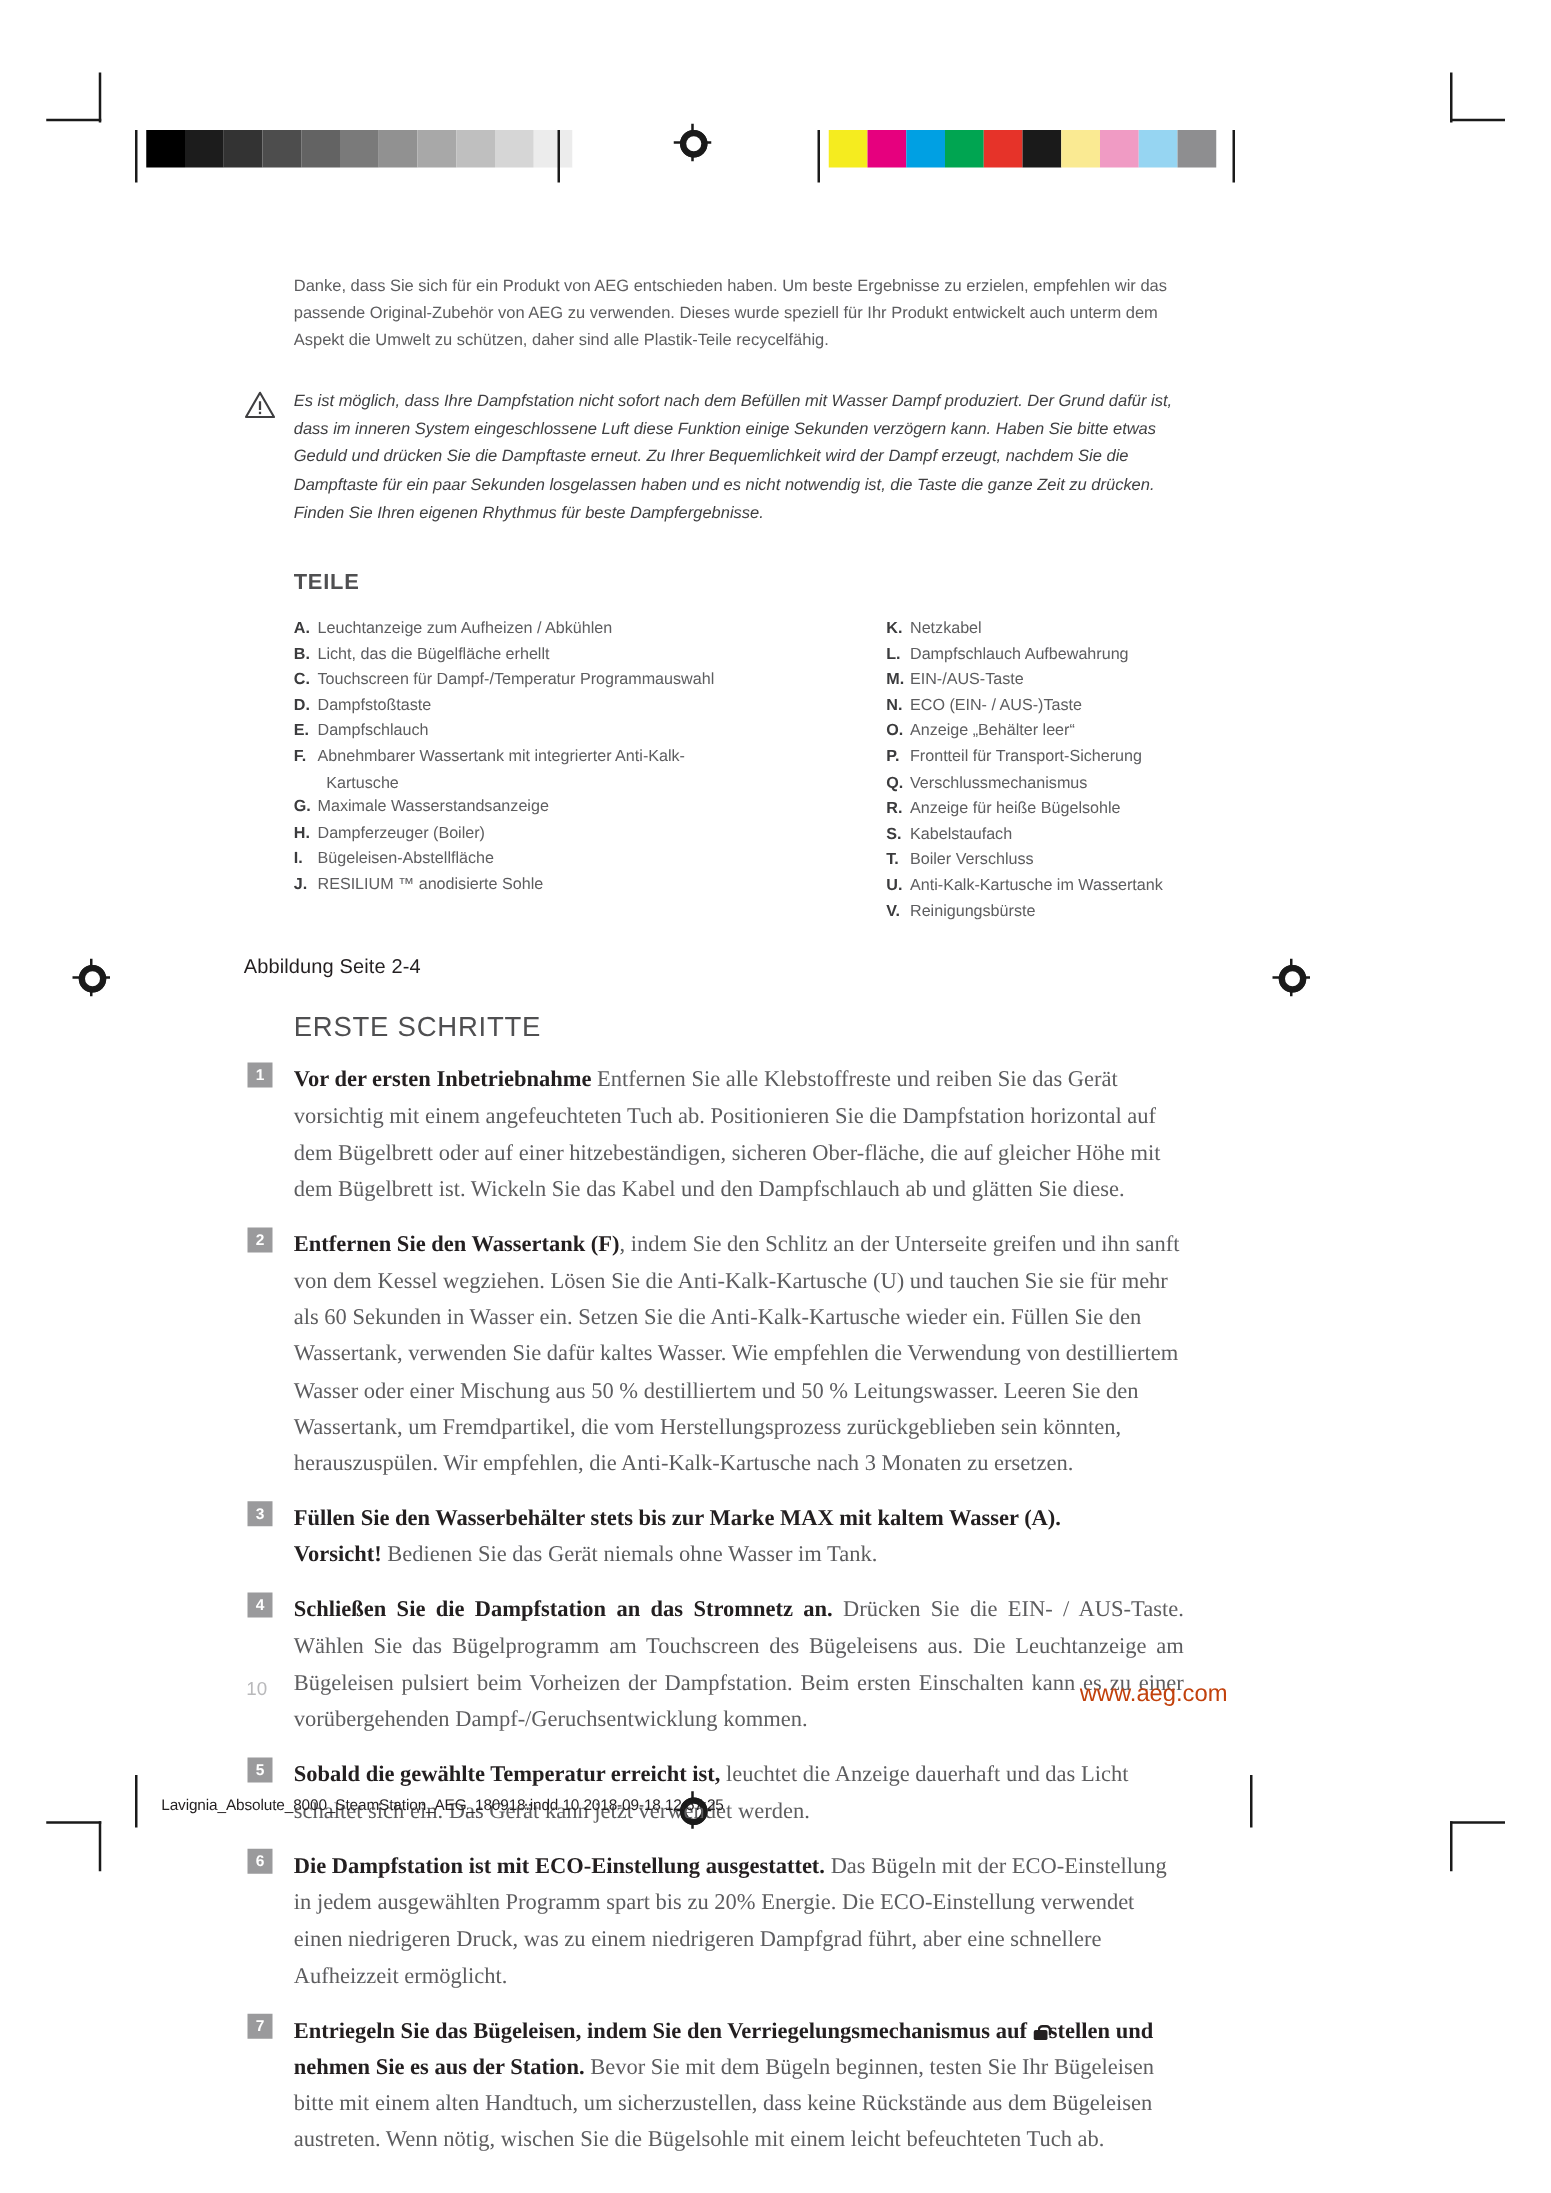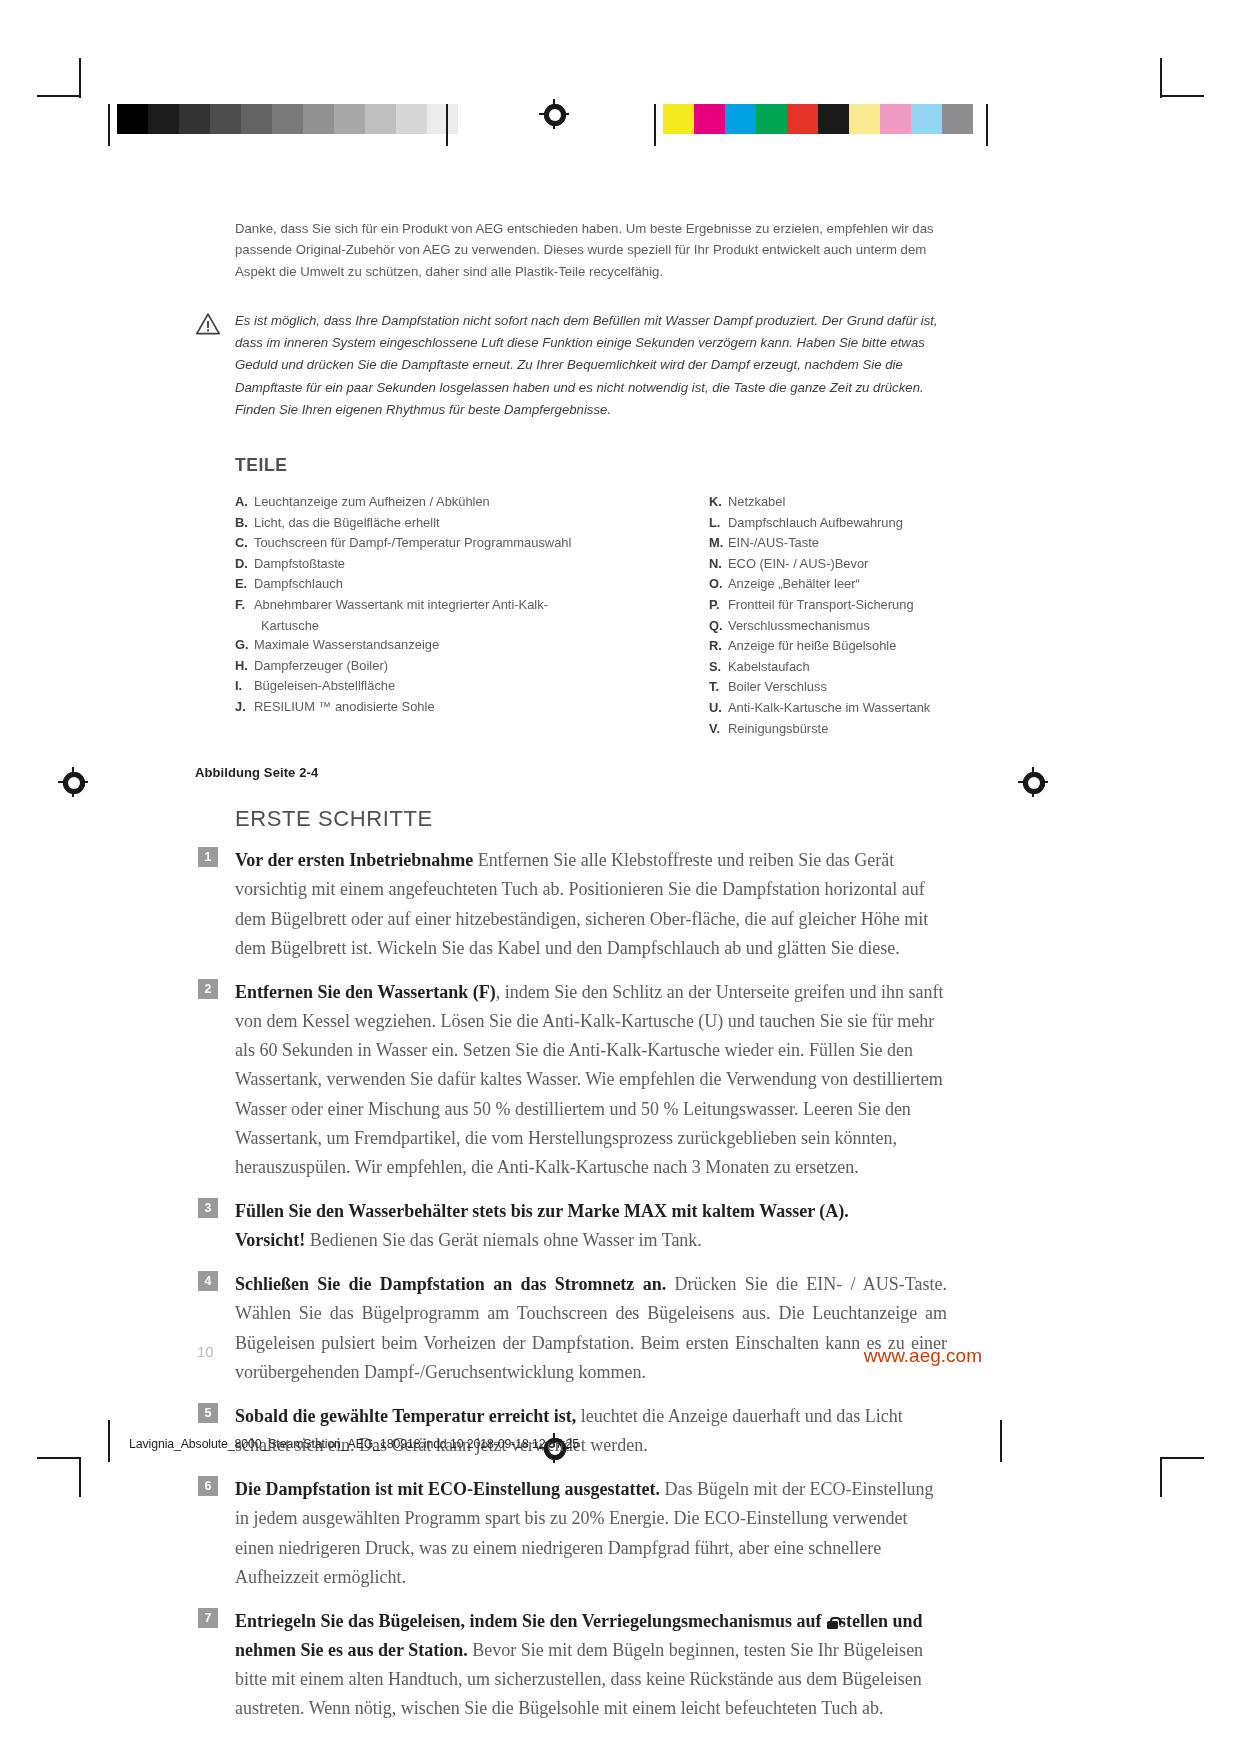--- a/index.html
+++ b/index.html
@@ -144,22 +144,22 @@
     color: #3b3b3d;
     min-width: 19px;
     flex: 0 0 auto;
   }
   .part-label { flex: 1 1 auto; }
   .part-cont { padding-left: 26px; font-size: 12.9px; line-height: 1.52; color:#5d5d5f; font-weight:300;}
 
   .abbildung {
     margin-top: 26px;
     margin-left: -40px;
-    font-size: 13px;
-    font-weight: 700;
+    font-size: 16px;
+    font-weight: 400;
     color: #231f20;
     letter-spacing: 0.1px;
   }
 
   
   .steps-head {
     margin-top: 26px;
     font-size: 22px;
     font-weight: 400;
     letter-spacing: 0.6px;
@@ -391,21 +391,21 @@
             <div class="part-row">
               <span class="part-letter">L.</span>
               <span class="part-label">Dampfschlauch Aufbewahrung</span>
             </div>
             <div class="part-row">
               <span class="part-letter">M.</span>
               <span class="part-label">EIN-/AUS-Taste</span>
             </div>
             <div class="part-row">
               <span class="part-letter">N.</span>
-              <span class="part-label">ECO (EIN- / AUS-)Bevor</span>
+              <span class="part-label">ECO (EIN- / AUS-)Taste</span>
             </div>
             <div class="part-row">
               <span class="part-letter">O.</span>
               <span class="part-label">Anzeige „Behälter leer“</span>
             </div>
             <div class="part-row">
               <span class="part-letter">P.</span>
               <span class="part-label">Frontteil für Transport-Sicherung</span>
             </div>
             <div class="part-row">

